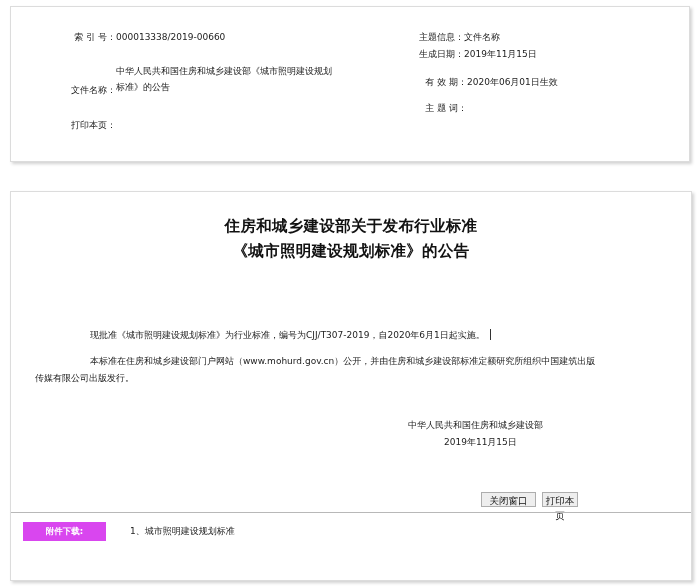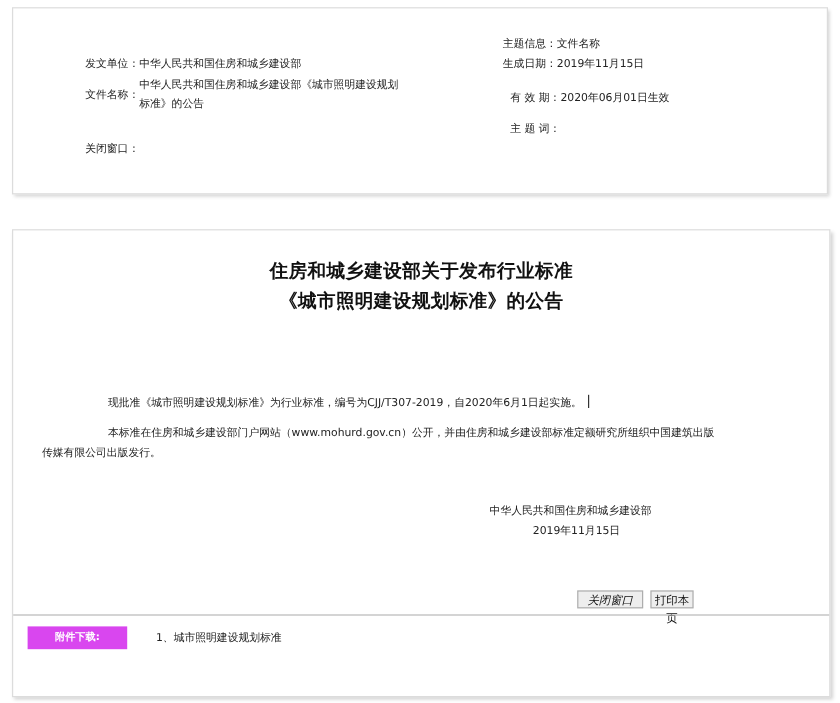--- a/index.html
+++ b/index.html
@@ -28,28 +28,28 @@
          border: 1px solid #adadad; font-size: 9.5px; line-height: 15px; text-align: center; color: #111; cursor: pointer; padding: 0; }
   .divider { position: absolute; left: 0; width: 100%; top: 320px; height: 1px; background: #b8b8b8; }
   .badge { position: absolute; left: 12px; top: 330px; width: 83px; height: 19px; background: #d946ef;
            color: #fff; font-size: 8.5px; font-weight: bold; line-height: 19px; text-align: center; }
   .attach { position: absolute; left: 119px; top: 333px; font-size: 9px; color: #222; white-space: nowrap; text-decoration: none; }
 </style>
 </head>
 <body>
 
 <div class="card" id="meta-card">
-  <div class="meta-row l-col" style="left:57px; top:41px;">
-    <span class="meta-label">发文单位：</span><span class="meta-value">中华人民共和国住房和城乡建设部</span>
+  <div class="meta-row l-col" style="left:57px; top:24px;">
+    <span class="meta-label">索 引 号：</span><span class="meta-value">000013338/2019-00660</span>
   </div>
   <div class="meta-row l-col" style="left:57px; top:58px;">
-    <span class="meta-label" style="margin-top:9px;">文件名称：</span><span class="meta-value"><span>中华人民共和国住房和城乡建设部《城市照明建设规划</span><br><span style="line-height:18px;">标准》的公告</span></span>
+    <span class="meta-label" style="margin-top:19px;">文件名称：</span><span class="meta-value"><span>中华人民共和国住房和城乡建设部《城市照明建设规划</span><br><span style="line-height:18px;">标准》的公告</span></span>
   </div>
   <div class="meta-row l-col" style="left:57px; top:112px;">
-    <span class="meta-label">关闭窗口：</span><span class="meta-value"></span>
+    <span class="meta-label">打印本页：</span><span class="meta-value"></span>
   </div>
 
   <div class="meta-row r-col" style="left:403px; top:24px;">
     <span class="meta-label">主题信息：</span><span class="meta-value">文件名称</span>
   </div>
   <div class="meta-row r-col" style="left:403px; top:41px;">
     <span class="meta-label">生成日期：</span><span class="meta-value">2019年11月15日</span>
   </div>
   <div class="meta-row r-col" style="left:406px; top:69px;">
     <span class="meta-label">有 效 期：</span><span class="meta-value">2020年06月01日生效</span>
@@ -65,20 +65,20 @@
 
   <div class="para" style="left:79px; top:137px;">
     <span>现批准《城市照明建设规划标准》为行业标准，编号为CJJ/T307-2019，自2020年6月1日起实施。</span><span class="caret"></span>
   </div>
   <div class="para" style="left:79px; top:163px;">本标准在住房和城乡建设部门户网站（www.mohurd.gov.cn）公开，并由住房和城乡建设部标准定额研究所组织中国建筑出版</div>
   <div class="para" style="left:24px; top:180px;">传媒有限公司出版发行。</div>
 
   <div class="sign" style="left:397px; top:227px;">中华人民共和国住房和城乡建设部</div>
   <div class="sign" style="left:433px; top:244px;">2019年11月15日</div>
 
-  <button class="btn" style="left:470px; width:55px;font-style:italic;">关闭窗口</button>
+  <button class="btn" style="left:470px; width:55px;">关闭窗口</button>
   <button class="btn" style="left:531px; width:36px;">打印本页</button>
 
   <div class="divider"></div>
 
   <div class="badge">附件下载:</div>
   <a class="attach">1、城市照明建设规划标准</a>
 </div>
 
 </body></html>

